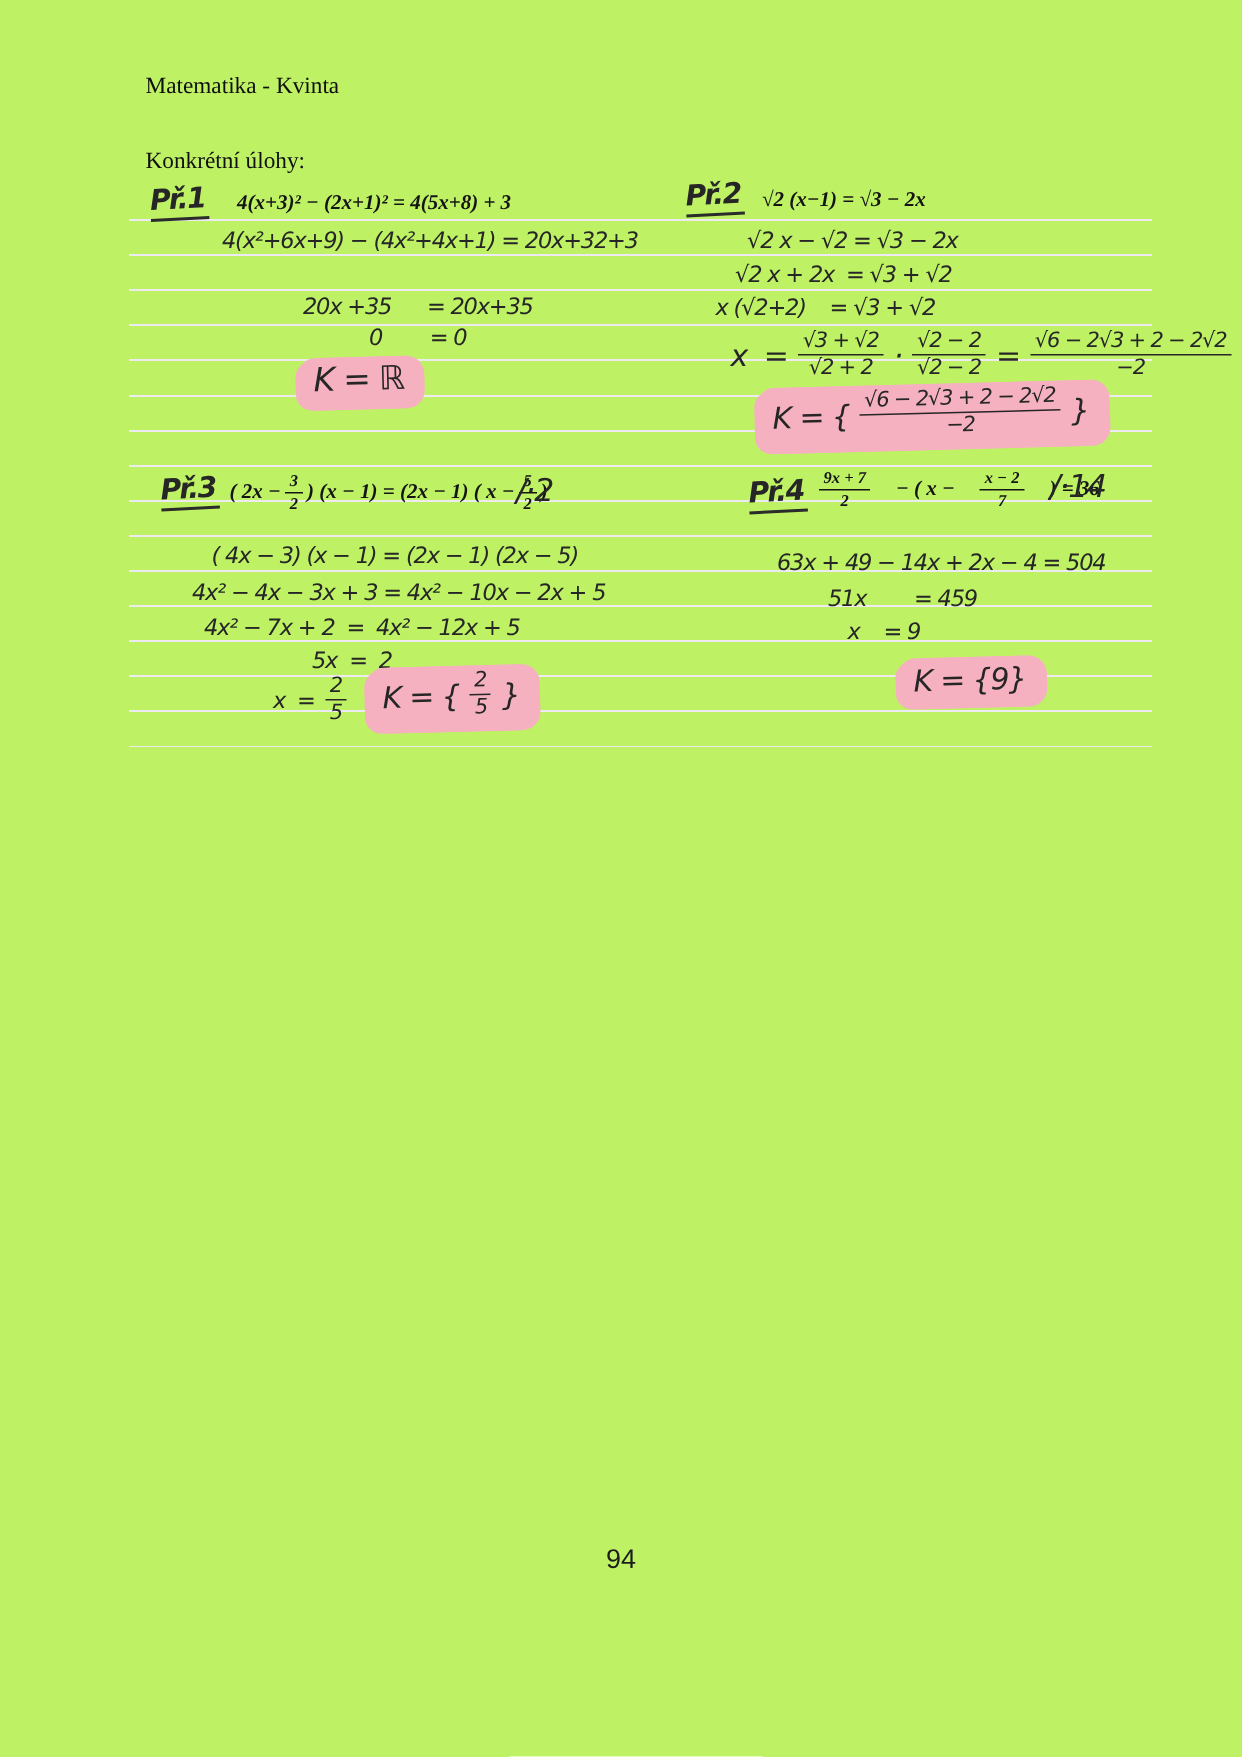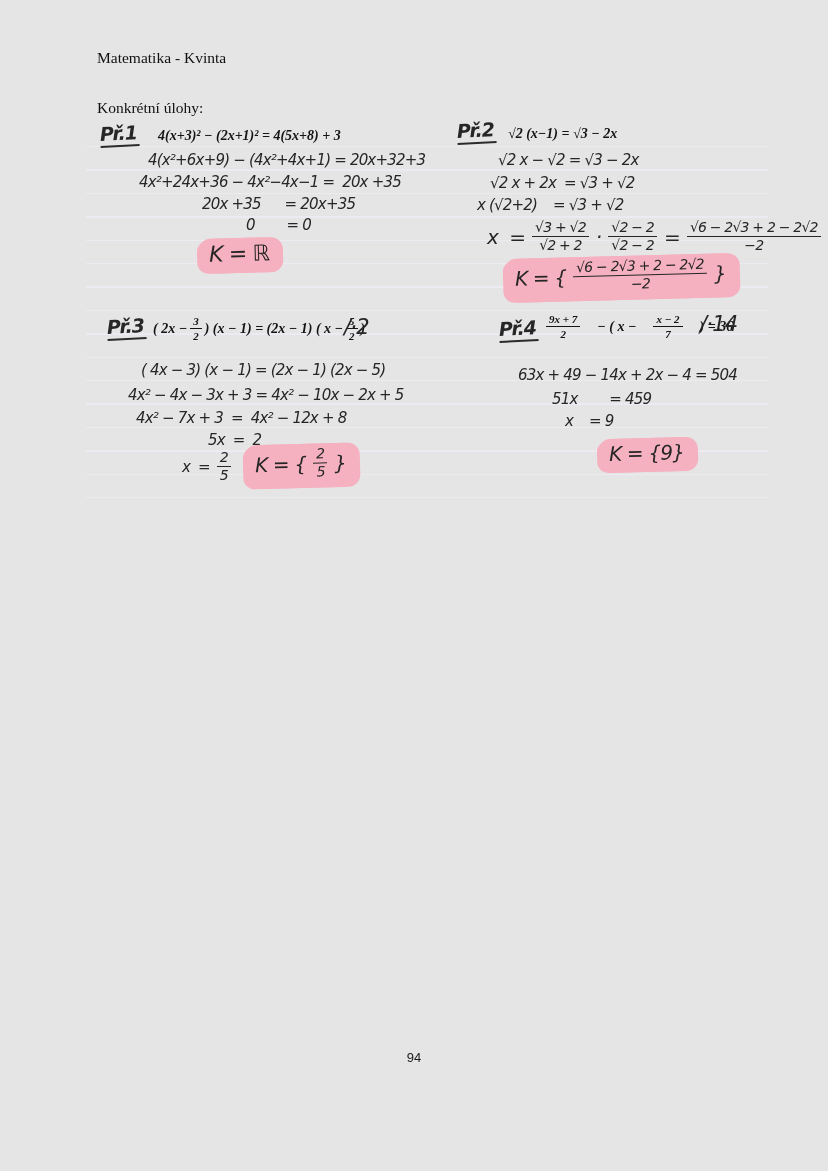--- a/index.html
+++ b/index.html
@@ -1,17 +1,17 @@
 <!DOCTYPE html>
 <html style="--pink: #f6b1c0; --purple: #c9c0da; --ruled: #edeaf2;"><head>
 <meta charset="utf-8">
 <style>
   * { margin:0; padding:0; box-sizing:border-box; }
   html,body { background:#ffffff; }
-  .page { position:relative; width:828px; height:1171px; background:#e5e5e5;
+  .page { position:relative; width:828px; height:1171px; background:#bef264;
           font-family:"Liberation Serif", serif; color:#111; overflow:hidden; }
 
   .abs { position:absolute; white-space:pre; }
 
   
   .printed { font-family:"Liberation Serif", serif; font-weight:bold; font-style:italic;
              color:#141414; font-size:14px; }
   .heading { font-family:"Liberation Serif", serif; font-size:15.5px; color:#101010; }
 
   
@@ -39,38 +39,37 @@
   .frac .num { padding:0 3px 1px 3px; border-bottom:1.5px solid currentColor; white-space:pre; }
   .frac .den { padding:1px 3px 0 3px; white-space:pre; }
   .frac-sm { font-size:11px; }      
   .frac-hw { font-size:14px; }      
 
   .kahoot { position:absolute; left:92px; top:497px; width:641px; height:22px;
             background:var(--purple,#c9c0da); display:flex; align-items:center;
             padding-left:5px; font-family:"Liberation Serif", serif;
             font-size:15.5px; color:#0e0e0e; }
 
-  .pageno { position:absolute; left:0; top:1050px; width:828px; text-align:center;
-            font-family:"Liberation Sans", sans-serif; font-size:13px; color:#1c1c1c; }
+  .pageno { position:absolute; left:0; top:1029px; width:828px; text-align:center;
+            font-family:"Liberation Sans", sans-serif; font-size:18px; color:#1c1c1c; }
 </style>
 </head>
 <body>
 
 <div class="page">
 
   <div class="ruled"></div>
 
   <div class="abs heading" style="left:97px; top:49px;">Matematika - Kvinta</div>
 
   <div class="abs heading" style="left:97px; top:99px;">Konkrétní úlohy:</div>
 
   <div class="abs hw hw-label" style="left:100px; top:122px;">Př.1</div>
   <div class="abs printed" style="left:158px; top:128px;">4(x+3)² − (2x+1)² = 4(5x+8) + 3</div>
   <div class="abs hw" style="left:148px; top:151px;">4(x²+6x+9) − (4x²+4x+1) = 20x+32+3</div>
-  <div class="abs hw" style="left:139px; top:173px;">4x²+24x+36 − 4x²−4x−1 =  20x +35</div>
   <div class="abs hw" style="left:202px; top:195px;">20x +35      = 20x+35</div>
   <div class="abs hw" style="left:246px; top:216px;">0        = 0</div>
   <div class="abs hw blob" style="left:200px; top:238px; font-size:22px;">K = ℝ</div>
 
   <div class="abs hw hw-label" style="left:457px; top:119px;">Př.2</div>
   <div class="abs printed" style="left:508px; top:126px;">√2 (x−1) = √3 − 2x</div>
   <div class="abs hw" style="left:498px; top:151px;">√2 x − √2 = √3 − 2x</div>
   <div class="abs hw" style="left:490px; top:174px;">√2 x + 2x  = √3 + √2</div>
   <div class="abs hw" style="left:477px; top:196px;">x (√2+2)    = √3 + √2</div>
 
@@ -114,21 +113,21 @@
       <span class="num">5</span>
       <span class="den">2</span>
     </span>
     <span>)</span>
   </div>
 
   <div class="abs hw" style="left:344px; top:315px; font-size:21px;">/·2</div>
 
   <div class="abs hw" style="left:141px; top:361px;">( 4x − 3) (x − 1) = (2x − 1) (2x − 5)</div>
   <div class="abs hw" style="left:128px; top:386px;">4x² − 4x − 3x + 3 = 4x² − 10x − 2x + 5</div>
-  <div class="abs hw" style="left:136px; top:409px;">4x² − 7x + 3  =  4x² − 12x + 8</div>
+  <div class="abs hw" style="left:136px; top:409px;">4x² − 7x + 2  =  4x² − 12x + 5</div>
   <div class="abs hw" style="left:172px; top:431px;margin-left:36px;">5x  =  2</div>
 
   <div class="abs hw mrow" style="left:182px; top:450px;">
     <span style="white-space:pre;">x  =</span>
     <span class="frac frac-hw">
       <span class="num">2</span>
       <span class="den">5</span>
     </span>
   </div>
 

